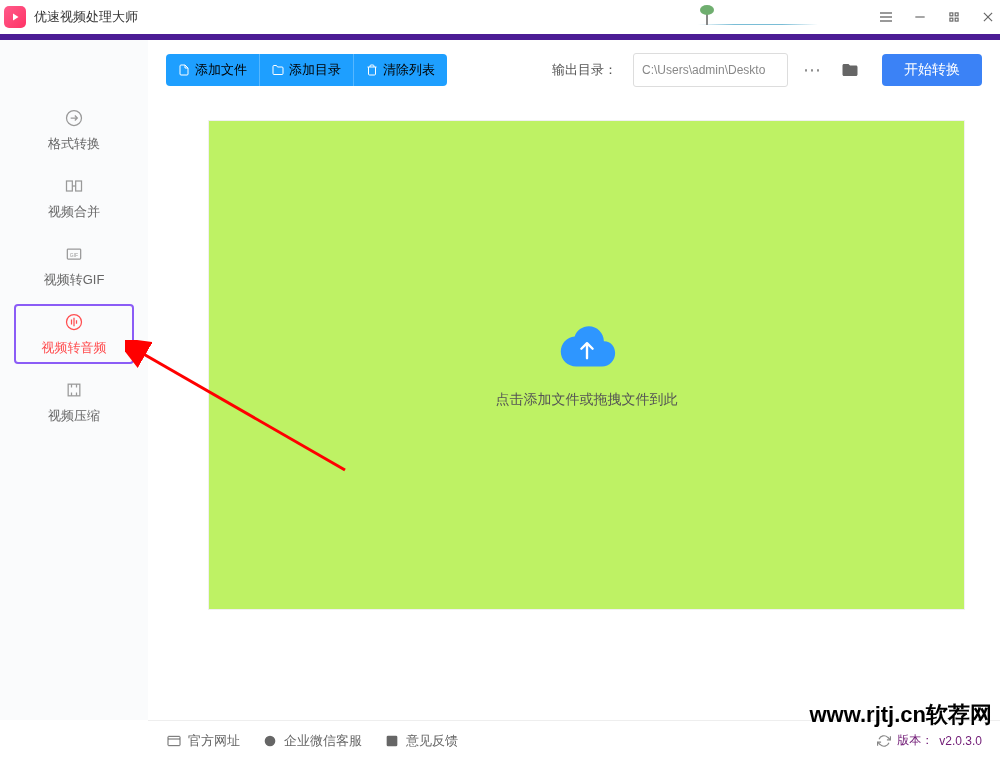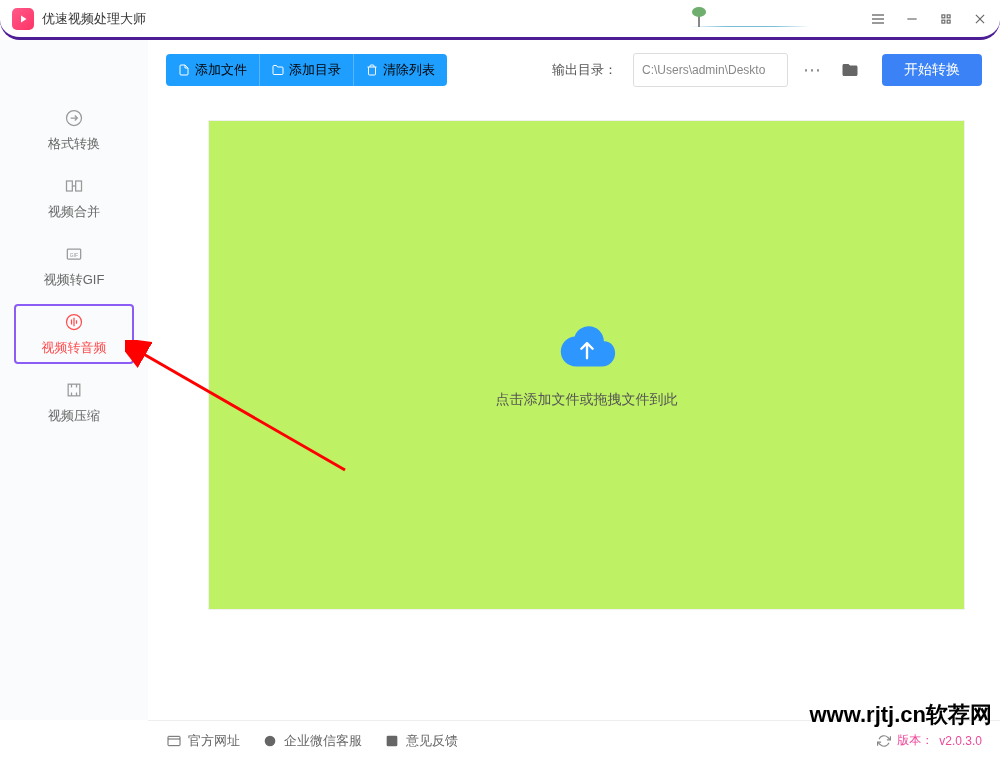--- a/index.html
+++ b/index.html
@@ -1,19 +1,19 @@
 <!DOCTYPE html>
 <html><head>
   <meta charset="utf-8">
   <style>
     * { margin: 0; padding: 0; box-sizing: border-box; }
     body { font-family: "Microsoft YaHei", Arial, sans-serif; width: 1000px; height: 760px; background: #fff; position: relative; overflow: hidden; }
     
     
-    .titlebar { height: 40px; display: flex; align-items: center; padding: 0 12px; border-bottom: 3px solid #4c1d95; border-radius: 20px; }
+    .titlebar { height: 40px; display: flex; align-items: center; padding: 0 4px; border-bottom: 6px solid #4c1d95; }
     .app-logo { width: 22px; height: 22px; background: linear-gradient(135deg, #ff5a8a, #ff3366); border-radius: 5px; display: flex; align-items: center; justify-content: center; margin-right: 8px; }
     .app-logo svg { width: 12px; height: 12px; }
     .app-title { font-size: 13px; color: #333; flex: 1; }
     .titlebar-decoration { width: 120px; height: 28px; margin-right: 60px; position: relative; }
     .titlebar-dec-line { position: absolute; bottom: 6px; left: 0; right: 0; height: 1px; background: linear-gradient(90deg, transparent, #7abdd6 30%, #7abdd6 70%, transparent); }
     .titlebar-dec-tree { position: absolute; left: 8px; bottom: 6px; width: 2px; height: 16px; background: #888; }
     .titlebar-dec-tree::before { content: ''; position: absolute; top: -4px; left: -6px; width: 14px; height: 10px; border-radius: 50%; background: #6fae6f; }
     .window-controls { display: flex; align-items: center; gap: 18px; }
     .win-btn { width: 16px; height: 16px; display: flex; align-items: center; justify-content: center; cursor: pointer; color: #666; }
     
@@ -45,21 +45,21 @@
     
     .content { flex: 1; padding: 20px 35px 20px 60px; }
     .dropzone { width: 100%; height: 490px; background: #bef264; border: 1px solid #f0f0f0; display: flex; flex-direction: column; align-items: center; justify-content: center; gap: 18px; }
     .cloud-icon { color: #2e96ff; }
     .drop-text { font-size: 14px; color: #555; }
     
     
     .footer { height: 40px; border-top: 1px solid #eee; display: flex; align-items: center; padding: 12px 18px; gap: 22px; font-size: 13px; color: #666; position: absolute; bottom: 0; left: 148px; right: 0; background: #fff; }
     .footer-item { display: flex; align-items: center; gap: 6px; cursor: pointer; }
     .footer-spacer { flex: 1; }
-    .version { display: flex; align-items: center; gap: 6px; font-size: 12px; color: #ec4899; }
+    .version { display: flex; align-items: center; gap: 6px; font-size: 12px; color: #701a75; }
     
     
     .arrow-annotation { position: absolute; top: 340px; left: 125px; pointer-events: none; }
     
     
     .watermark { position: absolute; right: 8px; bottom: 30px; font-size: 22px; font-weight: bold; color: #000; font-family: Arial, sans-serif; }
   </style>
 </head>
 <body>
 

